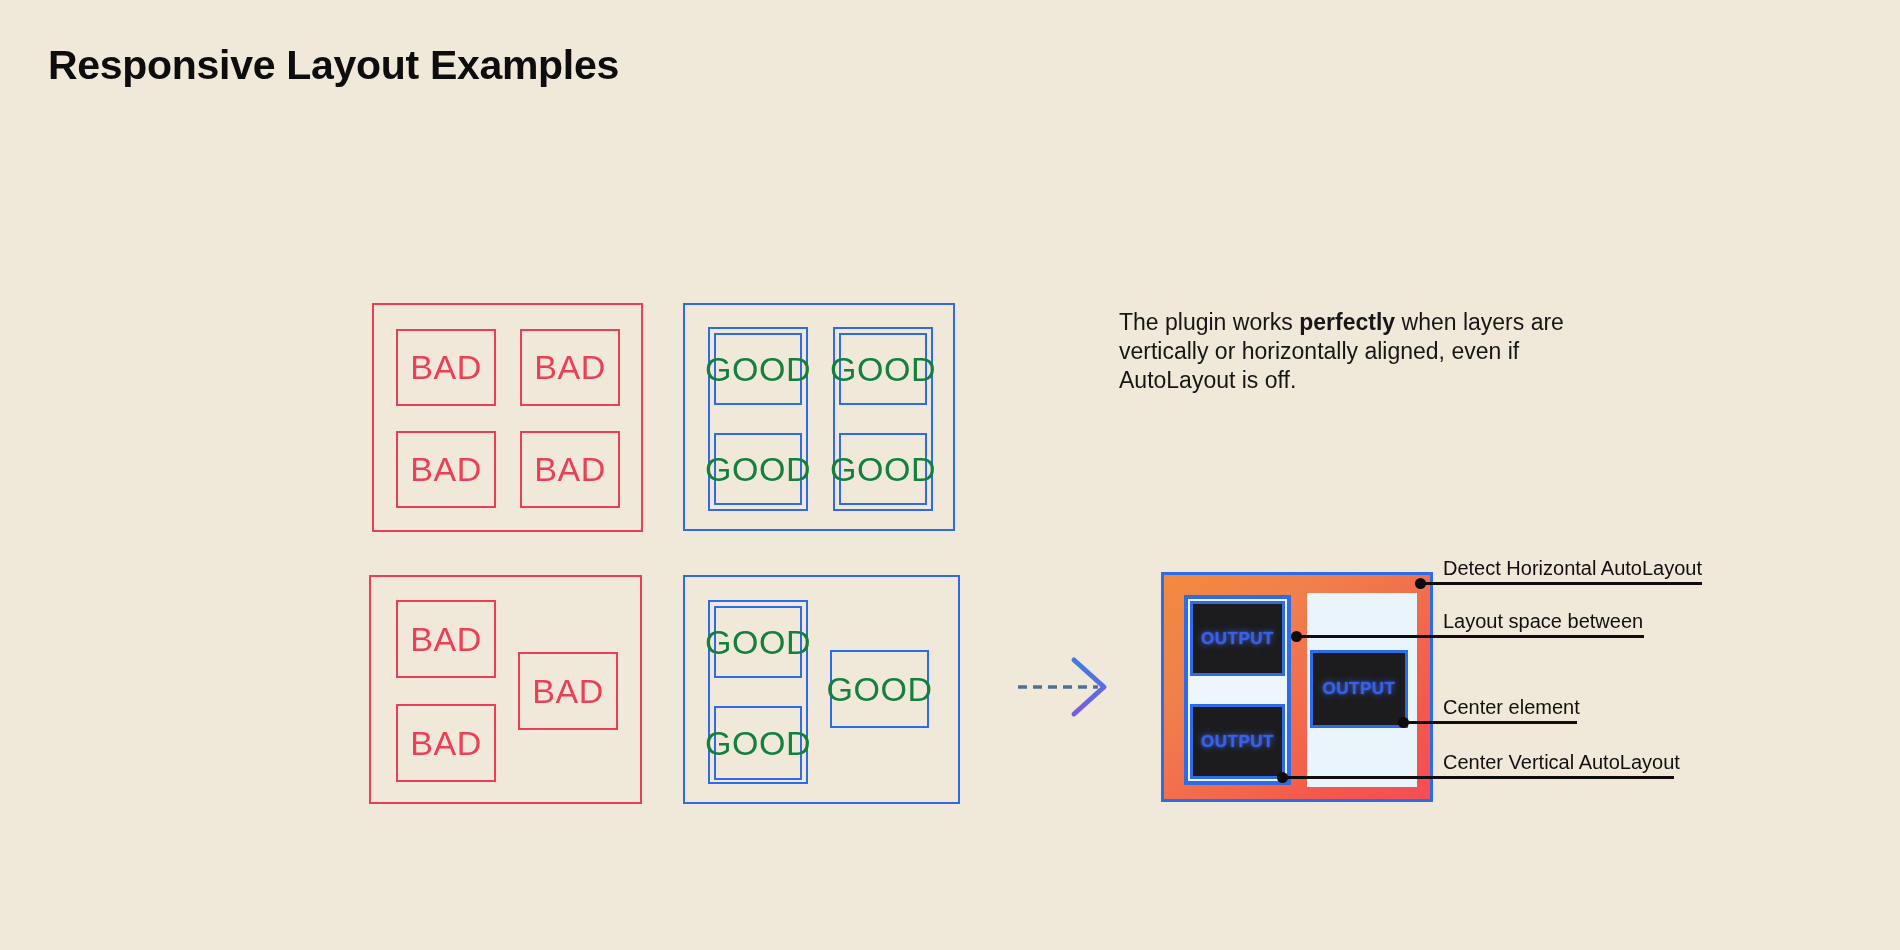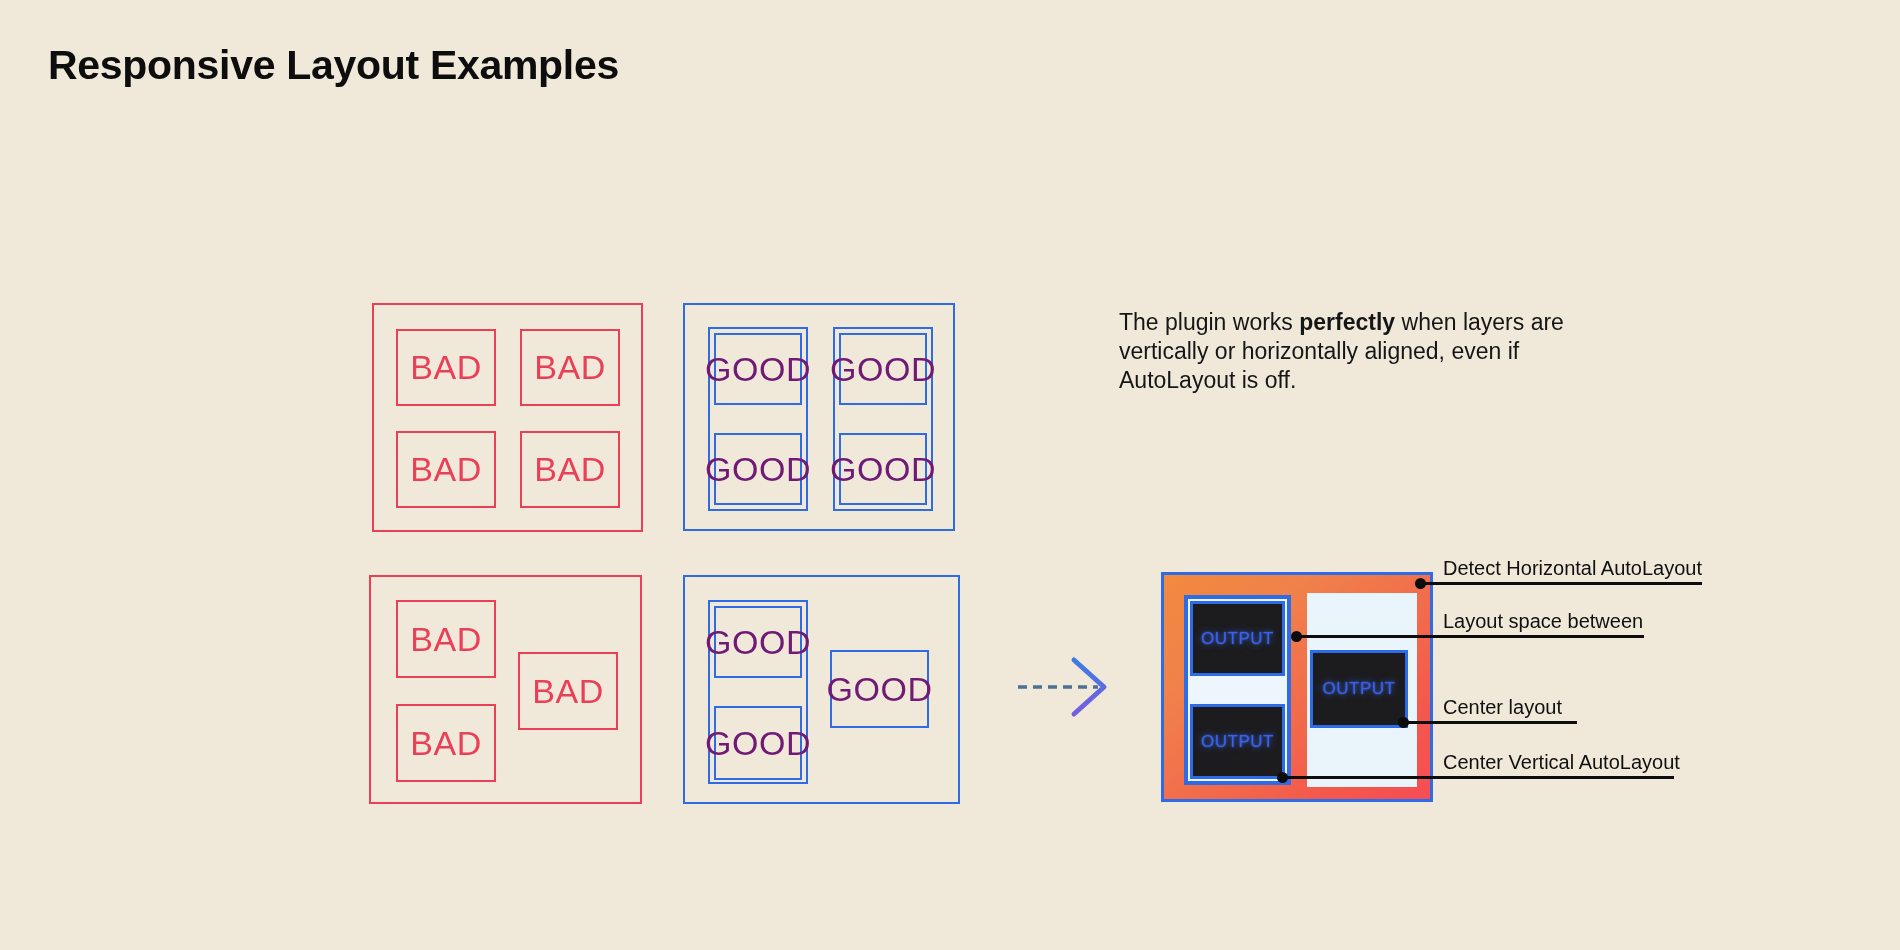--- a/index.html
+++ b/index.html
@@ -33,21 +33,21 @@
     position: absolute;
     display: flex;
     align-items: center;
     justify-content: center;
     border: 2px solid;
     font-size: 34px;
     font-weight: 500;
     letter-spacing: 0.5px;
   }
   .cell.red  { border-color: #E94057; color: #E94057; }
-  .cell.blue { border-color: #2F6BE3; color: #701a75; }
+  .cell.blue { border-color: #2F6BE3; color: #15803d; }
 
   .wrap { position: absolute; border: 2px solid #2F6BE3; }
 
   
   .desc {
     position: absolute;
     left: 1090px;
     top: 308px;
     width: 465px;
     font-size: 23px;
@@ -85,21 +85,21 @@
     padding: 2px;
   }
   .obox {
     border: 3px solid #2E6BE6;
     background: #1C1C1E;
     display: flex;
     align-items: center;
     justify-content: center;
     color: #3A5FE8;
     font-size: 17px;
-    font-weight: 400;
+    font-weight: 700;
     letter-spacing: 0.5px;
     text-shadow: 0 0 7px rgba(64,110,245,0.85), 0 0 2px rgba(64,110,245,0.9);
   }
   .owrap .obox { width: 95px; height: 75px; }
   .pale {
     position: absolute;
     left: 143px;
     top: 18px;
     width: 110px;
     height: 194px;
@@ -201,21 +201,21 @@
 
   <div>
     <div class="ann-dot" style="left:1291px; top:631px;"></div>
     <div class="ann-line" style="left:1297px; top:635px; width:347px;"></div>
     <div class="ann-label" style="left:1443px; top:610px;">Layout space between</div>
   </div>
 
   <div>
     <div class="ann-dot" style="left:1398px; top:717px;"></div>
     <div class="ann-line" style="left:1404px; top:721px; width:173px;"></div>
-    <div class="ann-label" style="left:1443px; top:696px;">Center layout</div>
+    <div class="ann-label" style="left:1443px; top:696px;">Center element</div>
   </div>
 
   <div>
     <div class="ann-dot" style="left:1277px; top:772px;"></div>
     <div class="ann-line" style="left:1283px; top:776px; width:391px;"></div>
     <div class="ann-label" style="left:1443px; top:751px;">Center Vertical AutoLayout</div>
   </div>
 
 </div>
 

